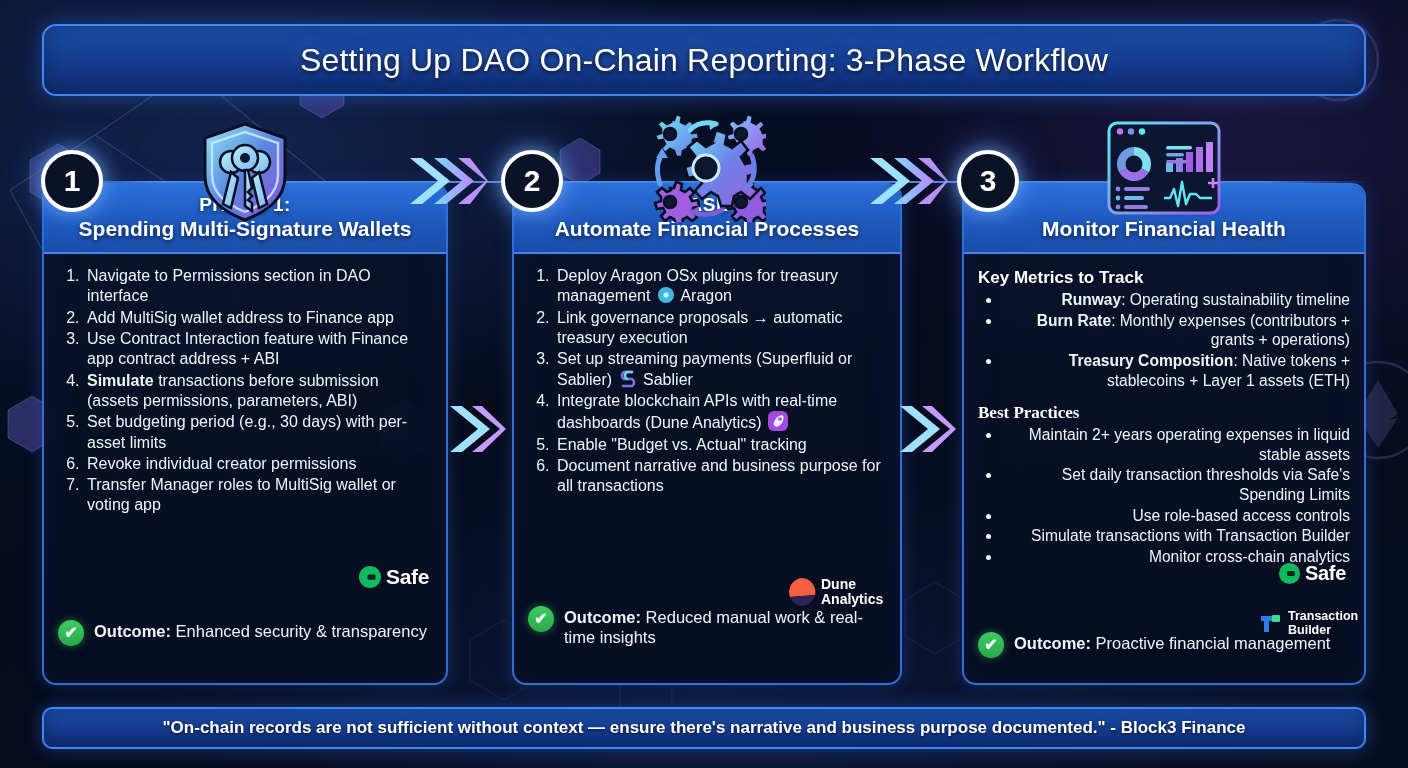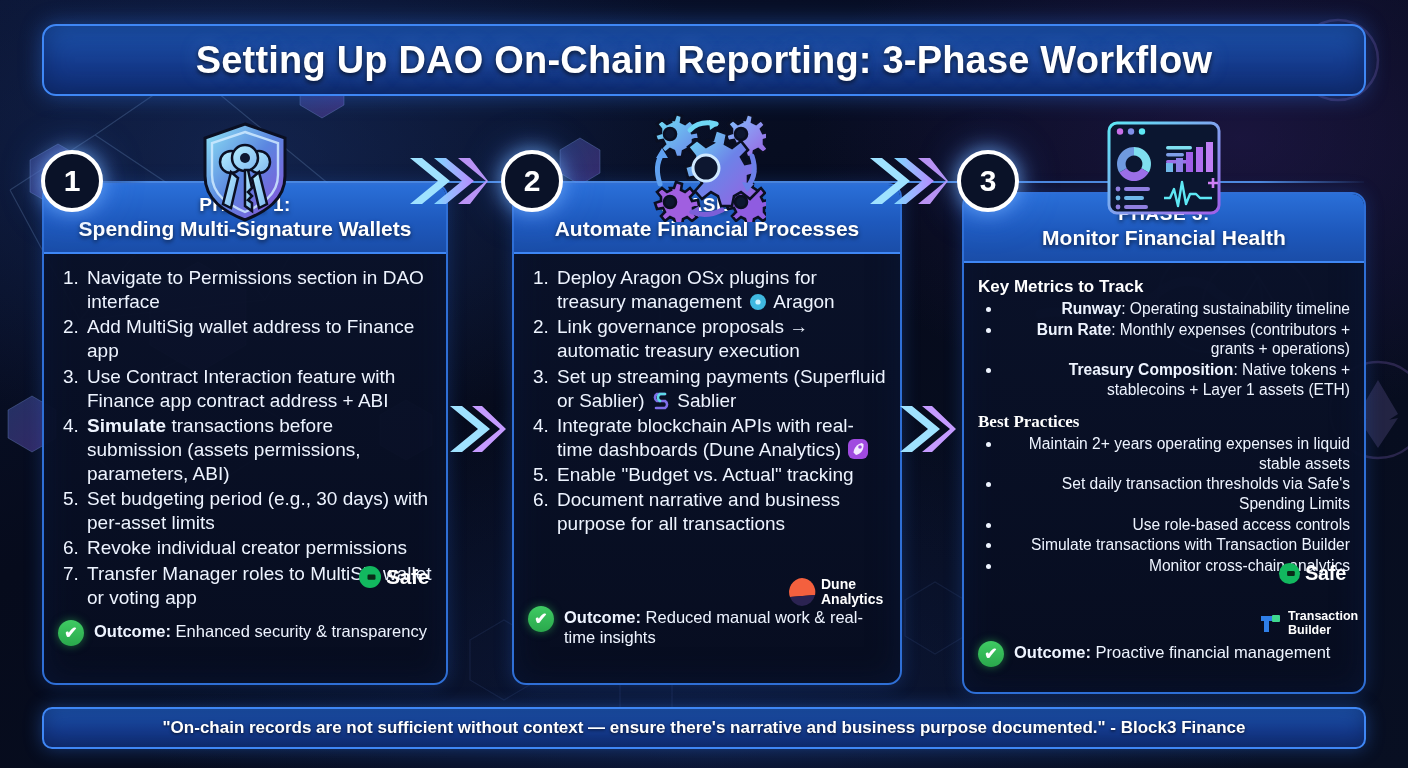--- a/index.html
+++ b/index.html
@@ -25,21 +25,21 @@
   
   .title-bar {
     position:absolute; left:42px; top:24px; width:1324px; height:72px;
     background:linear-gradient(180deg,#1b4fa8 0%, #143a86 55%, #113togo 100%);
     background:linear-gradient(180deg,#1d54ad 0%, #14398a 60%, #102e74 100%);
     border:2px solid #3f87f5; border-radius:14px;
     box-shadow:0 0 22px rgba(48,120,240,0.45), inset 0 0 26px rgba(10,30,80,0.55);
     display:flex; align-items:center; justify-content:center;
   }
   .title-bar h1 {
-    font-size:38px; font-weight:bold; color:#ffffff; letter-spacing:.2px;
+    font-size:32px; font-weight:normal; color:#ffffff; letter-spacing:.2px;
     text-shadow:0 2px 5px rgba(0,0,0,.75), 0 0 18px rgba(110,170,255,.35);
     white-space:nowrap;
   }
 
   
   .rail { position:absolute; left:44px; top:181px; width:1320px; height:2px;
           background:linear-gradient(90deg,rgba(70,140,240,.05),rgba(90,160,255,.85) 8%,rgba(90,160,255,.85) 92%,rgba(70,140,240,.05)); }
 
   
   .num {
@@ -69,36 +69,36 @@
 
   
   .panel {
     position:absolute; border:2px solid #2f6fd6; border-radius:14px;
     background:linear-gradient(180deg,rgba(10,18,42,0.96),rgba(7,13,32,0.97));
     box-shadow:0 0 18px rgba(40,100,210,.30), inset 0 0 30px rgba(10,25,60,.6);
     overflow:hidden;
   }
   #p1 { left:42px;  top:183px; width:406px; height:502px; }
   #p2 { left:512px; top:183px; width:390px; height:502px; }
-  #p3 { left:962px; top:192px; width:404px; height:502px; }
+  #p3 { left:962px; top:183px; width:404px; height:502px; }
 
   .phdr {
     background:linear-gradient(180deg,#2a6fd8 0%, #1e59bd 55%, #1a4da8 100%);
     padding:9px 8px 11px; text-align:center; color:#fff;
     border-bottom:2px solid #3f87f5;
   }
   .phdr .l1 { font-size:19px; font-weight:bold; letter-spacing:.5px;
               text-shadow:0 2px 4px rgba(0,0,0,.6); }
   .phdr .l2 { font-size:21px; font-weight:bold; margin-top:1px;
               text-shadow:0 2px 4px rgba(0,0,0,.6); }
 
   .pbody { padding:12px 14px 10px; color:#eef4ff; position:relative; height:calc(100% - 76px); }
 
   ol.steps { list-style:decimal; margin:0 0 0 26px; padding:0; }
-  ol.steps li { font-size:19px; line-height:1.27; margin-bottom:1px; padding-left:3px; }
+  ol.steps li { font-size:16px; line-height:1.27; margin-bottom:1px; padding-left:3px; }
   ol.steps li b { font-weight:bold; }
 
   ul.bul { list-style:disc; margin:2px 0 0 24px; padding:0; }
   ul.bul li { font-size:15.6px; line-height:1.26; margin-bottom:1px; padding-left:2px;text-align:right; }
   ul.bul li b { font-weight:bold; }
 
   .sub-h { font-size:17px; font-weight:bold; color:#ffffff; margin:2px 0 2px 0; }
   .sub-h.second { margin-top:13px;font-family:Liberation Serif, serif; }
 
   

